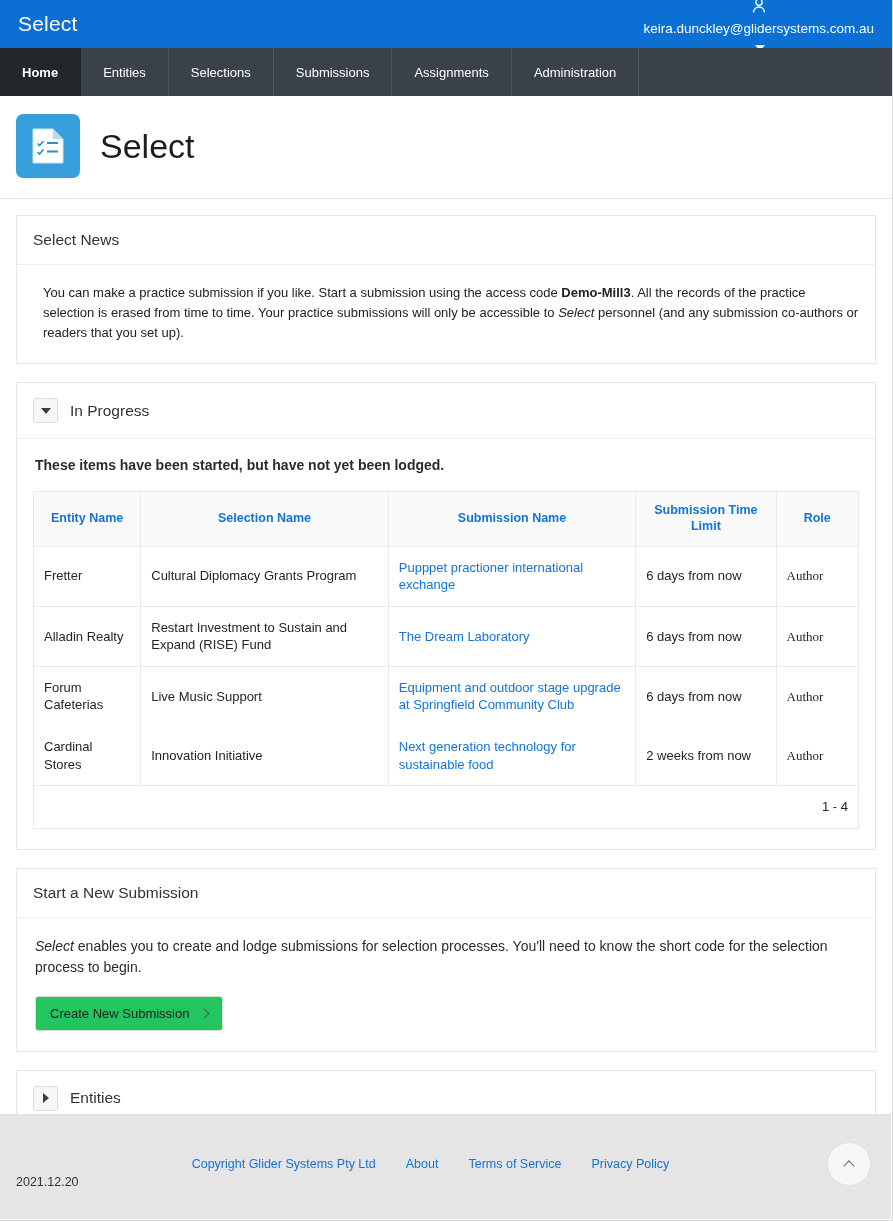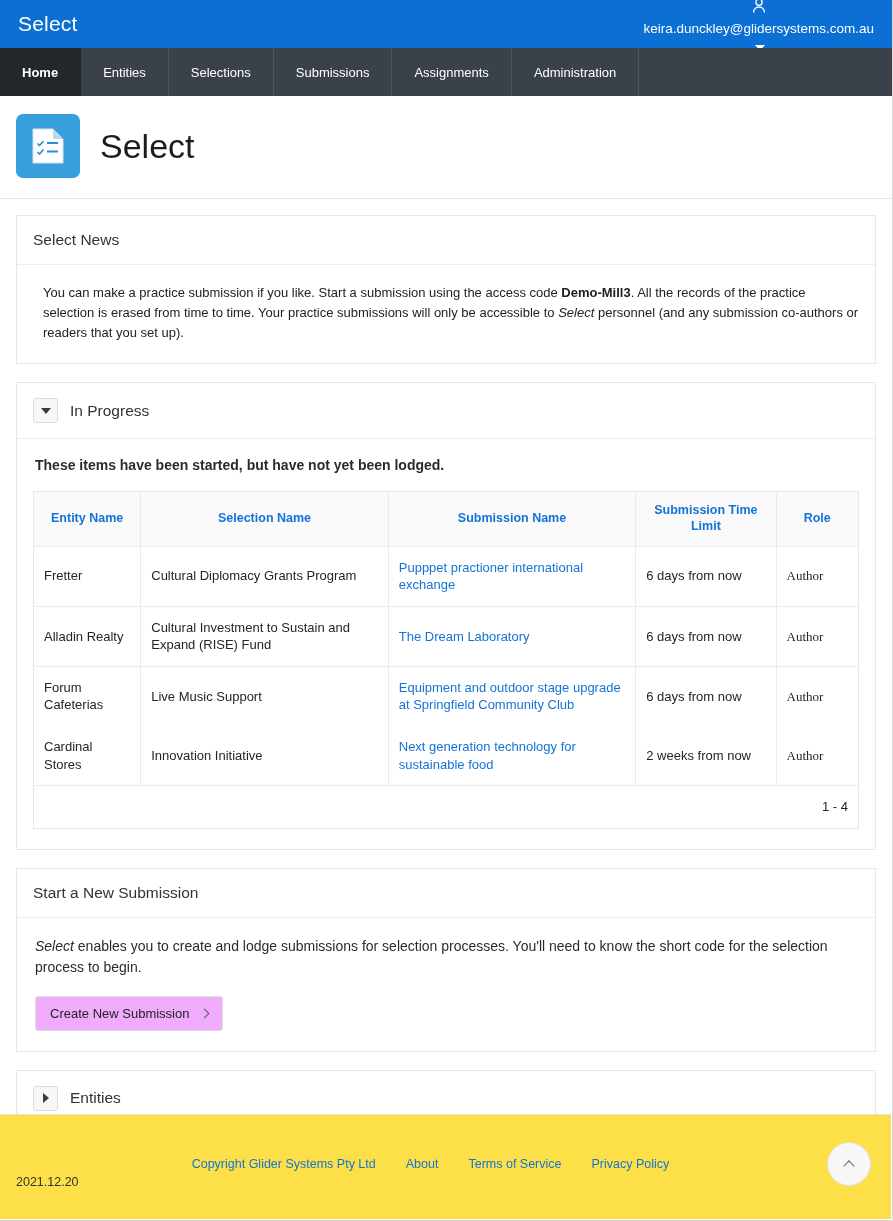--- a/index.html
+++ b/index.html
@@ -220,21 +220,21 @@
     line-height: 1.5;
     color: #2b2b2b;
     margin: 0 0 18px 2px;
   }
   .sns-text i { font-style: italic; }
   .btn {
     display: inline-flex;
     align-items: center;
     gap: 12px;
     border: 1px solid #dddddd;
-    background: #f0abfc;
+    background: #22c55e;
     border-radius: 3px;
     padding: 9px 14px;
     font-size: 13px;
     color: #222;
     cursor: pointer;
     margin-left: 2px;
   }
   .chev-right {
     display: inline-block;
     width: 7px; height: 7px;
@@ -242,21 +242,21 @@
     border-right: 1.6px solid #555;
     transform: rotate(45deg);
   }
 
   
   .footer {
     position: absolute;
     left: 0; right: 1px;
     bottom: 1px;
     height: 105px;
-    background: #fde047;
+    background: #e5e5e5;
     border-top: 1px solid #e2e2e2;
   }
   .footer-links {
     position: absolute;
     top: 42px;
     left: 0; right: 0;
     display: flex;
     justify-content: center;
     gap: 30px;
     padding-right: 30px;
@@ -390,21 +390,21 @@
             <td class="c-entity">Fretter</td>
             <td class="c-sel">Cultural Diplomacy Grants Program</td>
             <td class="c-sub">
               <a class="link">Pupppet practioner international exchange</a>
             </td>
             <td class="c-time">6 days from now</td>
             <td class="c-role">Author</td>
           </tr>
           <tr class="sep">
             <td class="c-entity">Alladin Realty</td>
-            <td class="c-sel">Cultural Investment to Sustain and Expand (RISE) Fund</td>
+            <td class="c-sel">Restart Investment to Sustain and Expand (RISE) Fund</td>
             <td class="c-sub">
               <a class="link">The Dream Laboratory</a>
             </td>
             <td class="c-time">6 days from now</td>
             <td class="c-role">Author</td>
           </tr>
           <tr class="sep">
             <td class="c-entity">Forum Cafeterias</td>
             <td class="c-sel">Live Music Support</td>
             <td class="c-sub">

